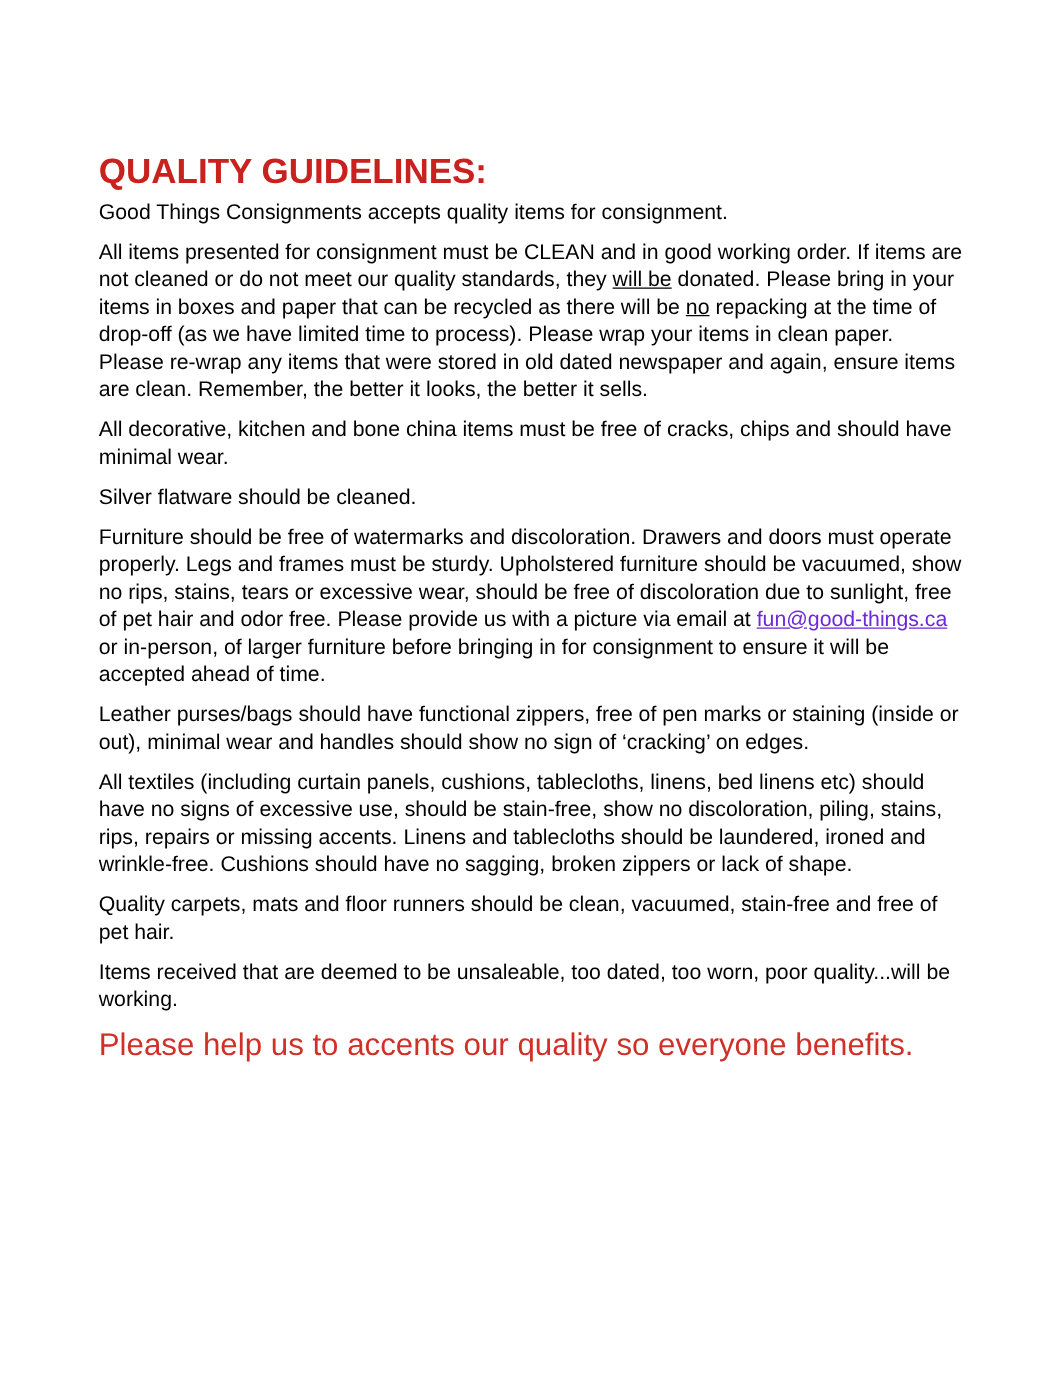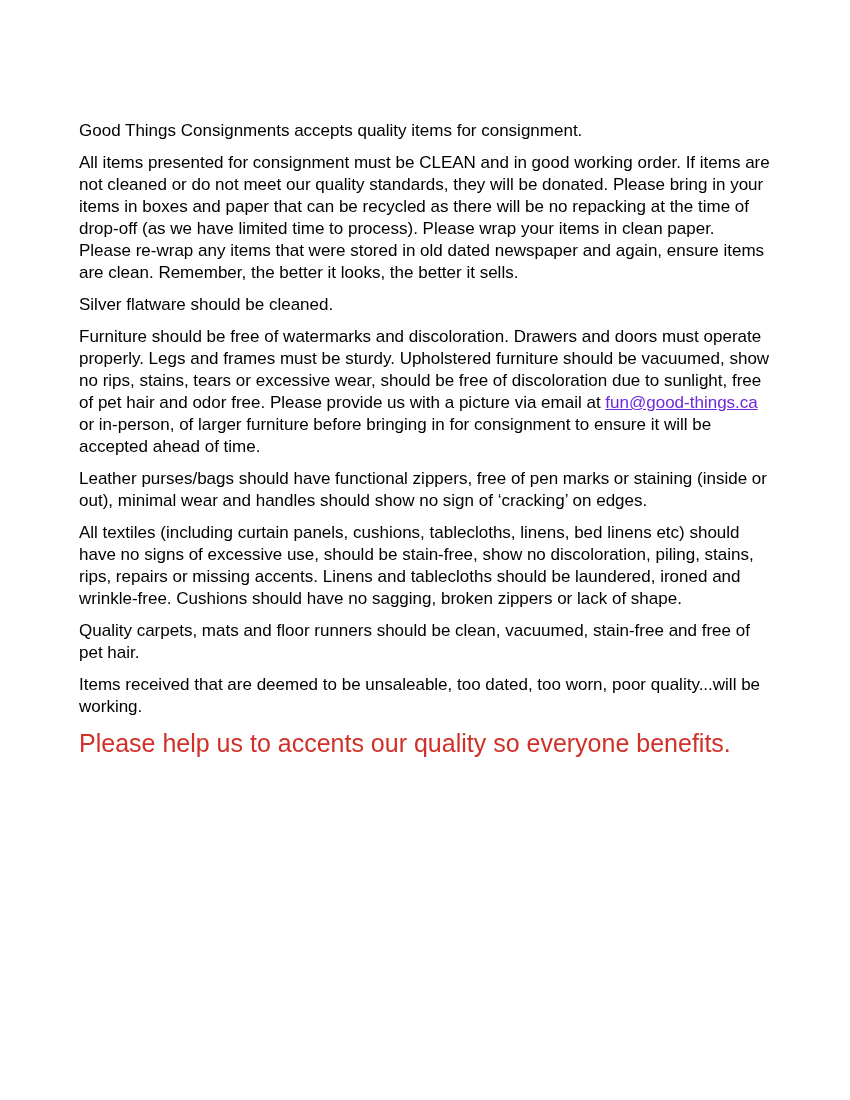--- a/index.html
+++ b/index.html
@@ -26,43 +26,46 @@
     color: #C9211E;
     margin: 0 0 6px 0;
     letter-spacing: 0;
   }
   p.body-para {
     font-size: 17px;
     line-height: 22px;
     margin: 0 0 10px 0;
   }
   .u {
+    text-decoration: underline;
   }
   a.email {
     color: #6d28d9;
     text-decoration: underline;
     cursor: pointer;
   }
   p.closing {
     font-size: 25px;
     line-height: 30px;
     color: #D03028;
     margin: 0;
   }
 </style>
 </head>
 <body>
 
 <div class="page">
 
+  <h1 class="doc-title">QUALITY GUIDELINES:</h1>
 
   <p class="body-para">Good Things Consignments accepts quality items for consignment.</p>
 
   <p class="body-para"><span>All items presented for consignment must be CLEAN and in good working order. If items are not cleaned or do not meet our quality standards, they </span><span class="u">will be</span><span> donated. Please bring in your items in boxes and paper that can be recycled as there will be </span><span class="u">no</span><span> repacking at the time of drop-off (as we have limited time to process). Please wrap your items in clean paper. Please re-wrap any items that were stored in old dated newspaper and again, ensure items are clean. Remember, the better it looks, the better it sells.</span></p>
 
+  <p class="body-para">All decorative, kitchen and bone china items must be free of cracks, chips and should have minimal wear.</p>
 
 
   <p class="body-para">Silver flatware should be cleaned.</p>
 
   <p class="body-para"><span>Furniture should be free of watermarks and discoloration. Drawers and doors must operate properly. Legs and frames must be sturdy. Upholstered furniture should be vacuumed, show no rips, stains, tears or excessive wear, should be free of discoloration due to sunlight, free of pet hair and odor free. Please provide us with a picture via email at </span><a class="email" href="#">fun@good-things.ca</a><span> or in-person, of larger furniture before bringing in for consignment to ensure it will be accepted ahead of time.</span></p>
 
   <p class="body-para">Leather purses/bags should have functional zippers, free of pen marks or staining (inside or out), minimal wear and handles should show no sign of ‘cracking’ on edges.</p>
 
   <p class="body-para">All textiles (including curtain panels, cushions, tablecloths, linens, bed linens etc) should have no signs of excessive use, should be stain-free, show no discoloration, piling, stains, rips, repairs or missing accents. Linens and tablecloths should be laundered, ironed and wrinkle-free. Cushions should have no sagging, broken zippers or lack of shape.</p>
 

